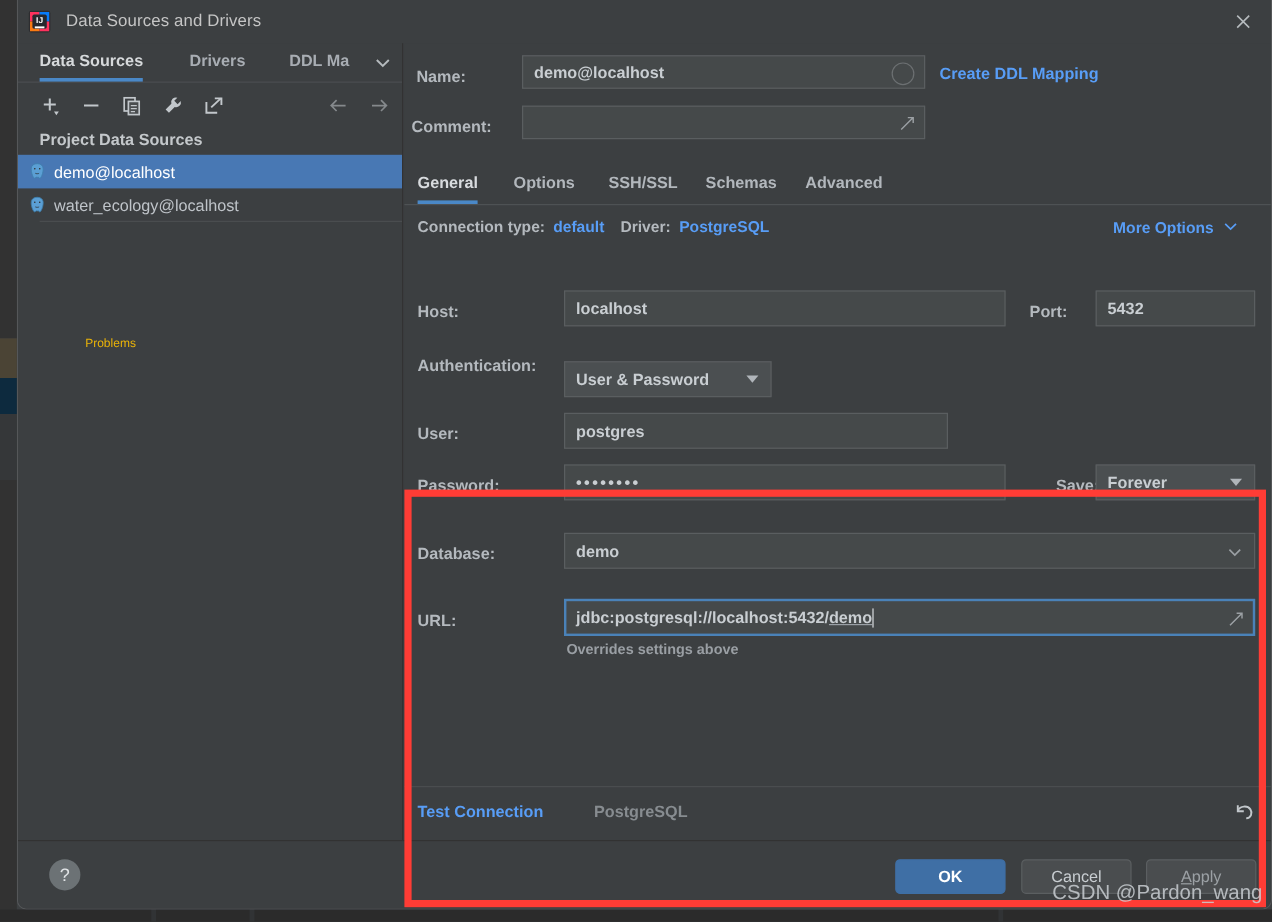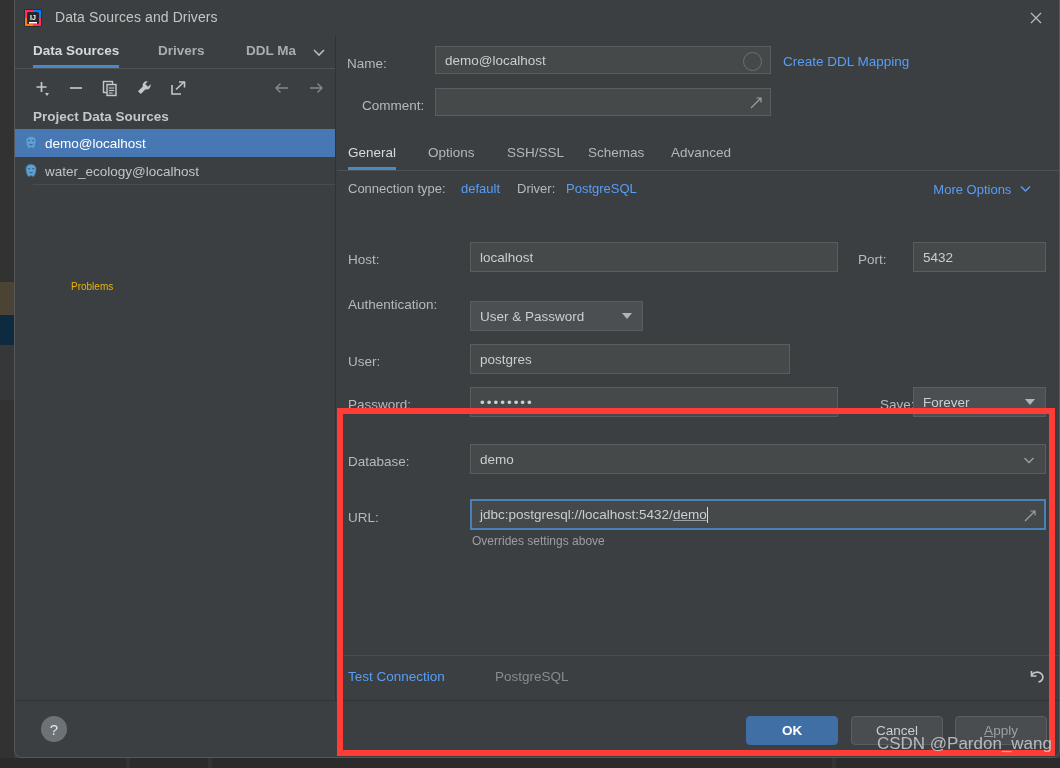--- a/index.html
+++ b/index.html
@@ -56,21 +56,20 @@
     left: 14px;
     top: 0;
     width: 1046px;
     height: 758px;
     background: #3c3f41;
     border: 1px solid #555759;
     border-top: none;
     border-radius: 0 0 8px 8px;
     box-sizing: border-box;
     overflow: hidden;
-    text-align: center;
   }
 
   
   #titlebar {
     position: relative;
     height: 36px;
     background: #3c3f41;
   }
   #app-logo {
     position: absolute;
@@ -205,20 +204,21 @@
     color: #eab308;
   }
 
   
   #right-panel {
     position: absolute;
     left: 322px; top: 36px;
     width: 723px;
     height: 664px;
     background: #3c3f41;
+    font-weight: bold;
   }
 
   .form-row-label {
     position: absolute;
     font-size: 13.5px;
     color: #b4b9be;
   }
 
   .txt-field {
     position: absolute;
@@ -247,21 +247,21 @@
     border-radius: 50%;
   }
   #create-ddl-mapping {
     position: absolute;
     left: 446px; top: 18px;
     font-size: 13.5px;
     color: #589df6;
     cursor: pointer;
   }
 
-  #comment-label { left: 25px; top: 62px; }
+  #comment-label { left: 6px; top: 62px; }
   #comment-field { left: 98px; top: 52px; width: 336px; height: 28px; }
   #comment-expand-icon {
     position: absolute;
     right: 7px; top: 7px;
     width: 14px; height: 14px;
     cursor: pointer;
   }
 
   
   #subtabs {

